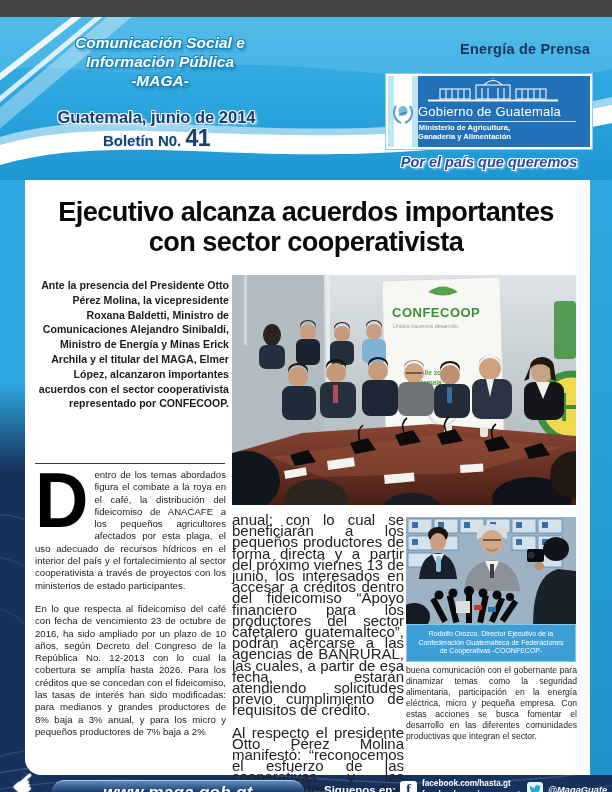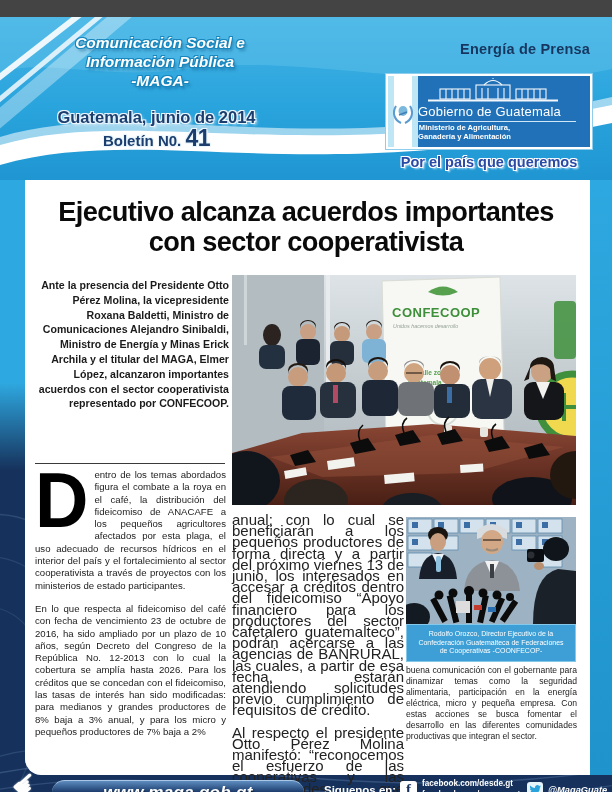--- a/index.html
+++ b/index.html
@@ -43,21 +43,21 @@
     background: linear-gradient(90deg,#bfe6f5 0 6px,#ffffff 6px 24px,#bfe6f5 24px 30px);
     display:flex; align-items:center; justify-content:center;
   }
   .gov-right { flex:1; display:flex; flex-direction:column; align-items:flex-start; position:relative; }
   .gov-building { margin-top:2px; }
   .gov-title { color:#fff; font-size:13px; line-height:15px; margin-top:0; letter-spacing:.2px; }
   .gov-divider { width:92%; border-top:1px solid #cfe7f6; margin:2px 0 1px 0; }
   .gov-ministry { color:#fff; font-weight:bold; font-size:7.6px; line-height:9px; text-align:center; }
   .slogan {
     position:absolute; left:386px; top:137px; width:206px; text-align:center;
-    color:#2a4aa5; font-weight:bold; font-size:14.5px;
+    color:#2a4aa5; font-weight:bold; font-style:italic; font-size:14.5px;
     text-shadow:-1px -1px 0 #fff,1px -1px 0 #fff,-1px 1px 0 #fff,1px 1px 0 #fff,2px 2px 2px rgba(255,255,255,.8);
   }
   
   .band-right { position:absolute; right:0; top:163px; width:23px; height:595px;
     background:linear-gradient(180deg,#2ea8e0,#1f93cc); }
   .strip-left { position:absolute; left:0; top:163px; width:25px; height:290px;
     background:linear-gradient(180deg,#2ea8e0 0 70%, rgba(46,168,224,0) 100%); }
   
   .panel {
     position:absolute; left:25px; top:163px; width:565px; height:595px;
@@ -415,21 +415,21 @@
     <svg class="hand-lines" width="22" height="18" viewBox="0 0 22 18">
       <line x1="2" y1="16" x2="12" y2="8" stroke="#fff" stroke-width="2.4"></line>
       <line x1="6" y1="18" x2="16" y2="11" stroke="#fff" stroke-width="2.4"></line>
     </svg>
     <div class="site-bar">
       <span>www.maga.gob.gt</span>
     </div>
     <div class="follow-label">Siguenos en:</div>
     <div class="fb-icon">f</div>
     <div class="fb-lines">
-      <div>facebook.com/desde.gt</div>
+      <div>facebook.com/hasta.gt</div>
       <div>facebook.com/maga.guatemala</div>
     </div>
     <div class="tw-icon">
       <svg width="16" height="15" viewBox="0 0 16 15">
         <path d="M14,4.2 c-0.4,0.2 -0.9,0.3 -1.3,0.4 c0.5,-0.3 0.8,-0.8 1,-1.3 c-0.5,0.3 -1,0.5 -1.5,0.6 c-0.4,-0.5 -1.1,-0.8 -1.8,-0.8 c-1.3,0 -2.4,1.1 -2.4,2.4 c0,0.2 0,0.4 0.1,0.6 C6.1,6 4.4,5 3.2,3.6 C3,4 2.9,4.4 2.9,4.8 c0,0.8 0.4,1.6 1.1,2 C3.6,6.8 3.2,6.7 2.9,6.5 c0,1.2 0.8,2.2 1.9,2.4 C4.6,9 4.3,9 4.1,9 c-0.2,0 -0.3,0 -0.5,0 c0.3,1 1.2,1.7 2.3,1.7 c-0.8,0.7 -1.9,1 -3,1 c-0.2,0 -0.4,0 -0.6,0 c1.1,0.7 2.3,1.1 3.7,1.1 c4.4,0 6.8,-3.6 6.8,-6.8 c0,-0.1 0,-0.2 0,-0.3 C13.3,5.2 13.7,4.7 14,4.2 Z" fill="#2aa3dd"></path>
       </svg>
     </div>
     <div class="tw-handle">@MagaGuate</div>
   </div>
 

